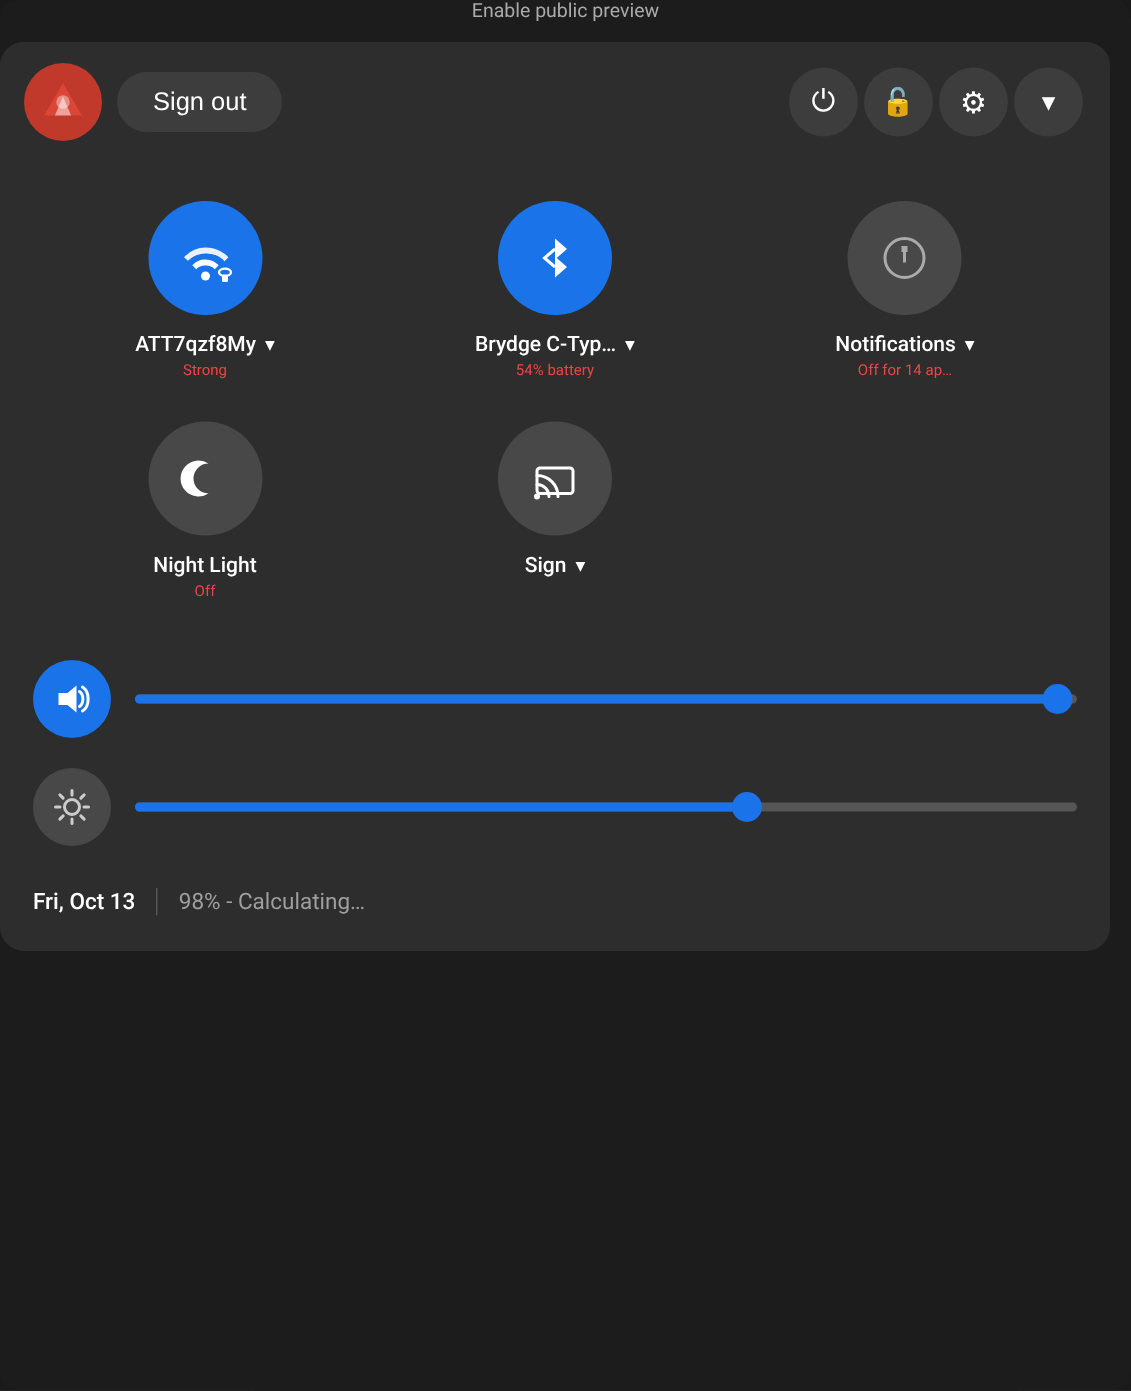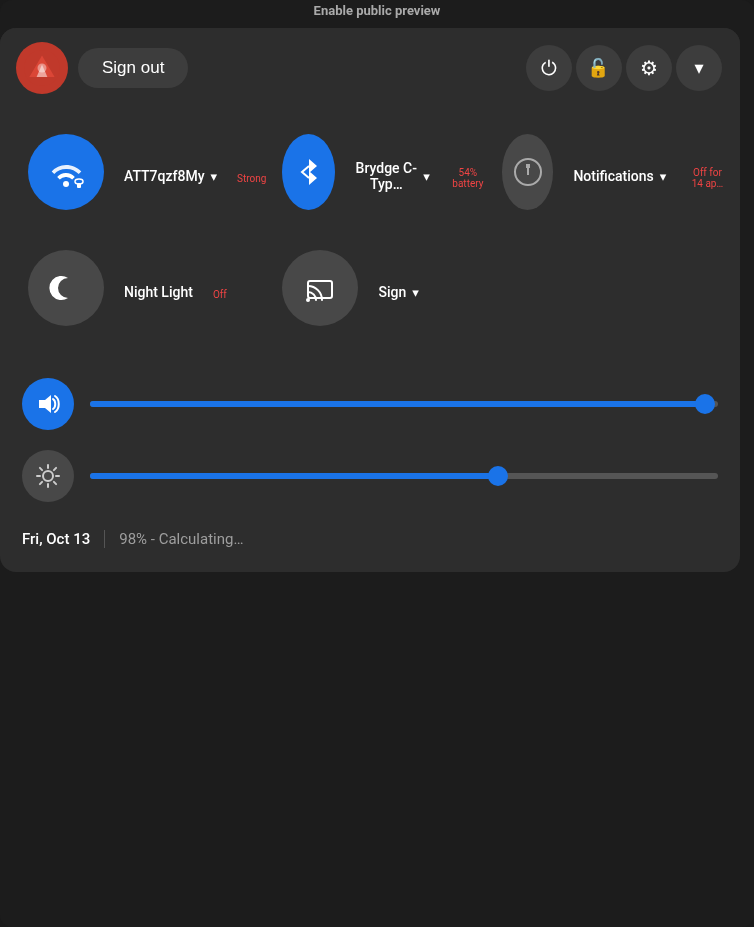--- a/index.html
+++ b/index.html
@@ -91,26 +91,25 @@
     
     .tiles-grid {
       display: grid;
       grid-template-columns: repeat(3, 1fr);
       gap: 0;
       padding: 10px 20px 20px;
     }
 
     .tile {
       display: flex;
-      flex-direction: row;
+      flex-direction: column;
       align-items: center;
       padding: 16px 8px 12px;
       cursor: pointer;
       border-radius: 12px;
-      gap: 20px;
     }
 
     .tile-icon-circle {
       width: 76px;
       height: 76px;
       border-radius: 50%;
       display: flex;
       align-items: center;
       justify-content: center;
       margin-bottom: 12px;
@@ -244,21 +243,21 @@
     .footer-battery {
       color: #9e9e9e;
       font-size: 15px;
     }
   </style>
 </head>
 <body>
 
 <div style="width:754px; min-height:927px; background:#1c1c1c; position:relative; border-radius:12px; overflow:hidden;">
 
-  <div style="height:18px; display:flex; align-items:flex-end; justify-content:center;font-weight:bold;">
+  <div style="height:18px; display:flex; align-items:flex-start; justify-content:center;">
     <span style="color:#aaa; font-size:13px;">Enable public preview</span>
   </div>
 
   <div class="panel">
 
     <div class="top-bar">
 
       <div class="avatar">
         <svg viewBox="0 0 40 40" xmlns="http://www.w3.org/2000/svg">
           <circle cx="20" cy="20" r="20" fill="#c0392b"></circle>

